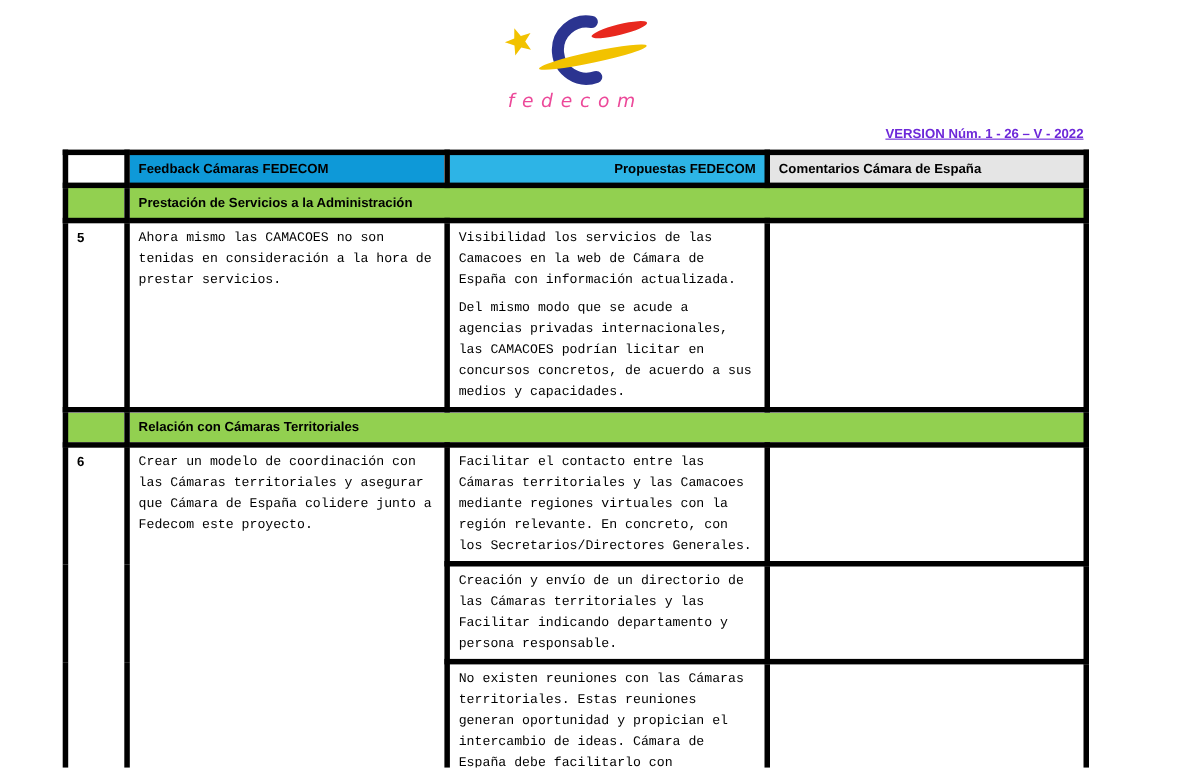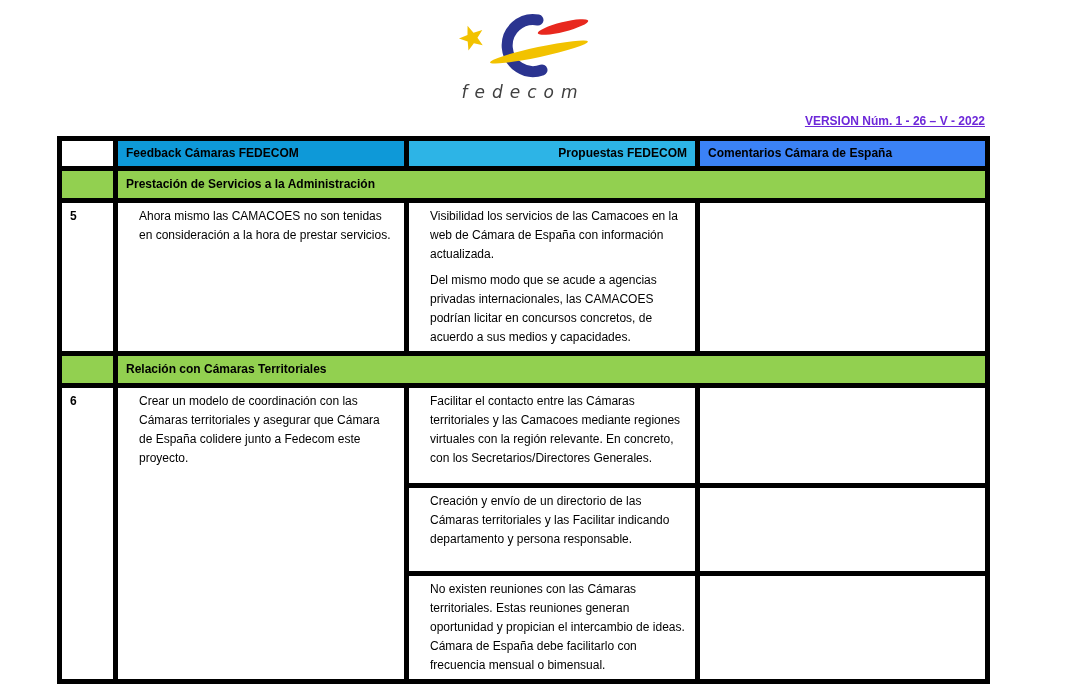--- a/index.html
+++ b/index.html
@@ -2,44 +2,44 @@
 <html><head>
 <meta charset="utf-8">
 <style>
   * { margin:0; padding:0; box-sizing:border-box; }
   html,body { width:1070px; height:698px; background:#ffffff; font-family:"Liberation Sans", sans-serif; color:#000; }
   .page { position:relative; width:1070px; height:698px; background:#fff; overflow:hidden; }
 
   .logo { position:absolute; left:450px; top:8px; width:140px; height:100px; }
   .logo-text { position:absolute; left:0; top:74px; width:140px; text-align:center;
     font-family:"DejaVu Sans", sans-serif; font-style:italic; font-size:17px;
-    letter-spacing:7px; padding-left:6px; color:#404040; }
+    letter-spacing:7px; padding-left:6px; color:#ec4899; }
 
   .version { position:absolute; left:57px; top:114px; width:928px; text-align:right;
     font-size:12px; font-weight:bold; color:#6d28d9; text-decoration:underline; }
 
   table.doc { position:absolute; left:57px; top:136px; width:928px;
     border-collapse:collapse; table-layout:fixed; }
   table.doc td { border:5px solid #000000; vertical-align:top; font-size:12px; line-height:19px;
     padding:4px 8px; overflow:hidden; }
   td.spacer { border:none; background:#fff; }
   tr.head td { font-weight:bold; vertical-align:middle; padding:3px 8px; }
   td.h1 { background:#0e99d8; }
   td.h2 { background:#2db4e6;text-align:right; }
-  td.h3 { background:#3b82f6; }
+  td.h3 { background:#e5e5e5; }
   tr.head { height:24px; }
   tr.sec td { background:#92d050; font-weight:bold; vertical-align:middle; }
   tr.sec1 { height:27px;padding-left:32px; }
   tr.sec2 { height:25px; }
   td.num { font-weight:bold; }
   tr.r5 { height:146px; }
   tr.r6a { height:100px; }
   tr.r6b { height:88px; }
   tr.r6c { height:97px; }
-  td p { margin:0 0 7px 13px; }
+  td p { margin:0 0 7px 0;font-family:Liberation Mono, monospace; }
   td p:last-child { margin-bottom:0; }
 </style>
 </head>
 <body>
 
 <div class="page">
 
   <div class="logo">
     <svg width="140" height="72" viewBox="0 0 140 72">
       <path d="M 88 12 A 26 26 0 1 0 92 62" fill="none" stroke="#2b3490" stroke-width="11" stroke-linecap="round"></path>

